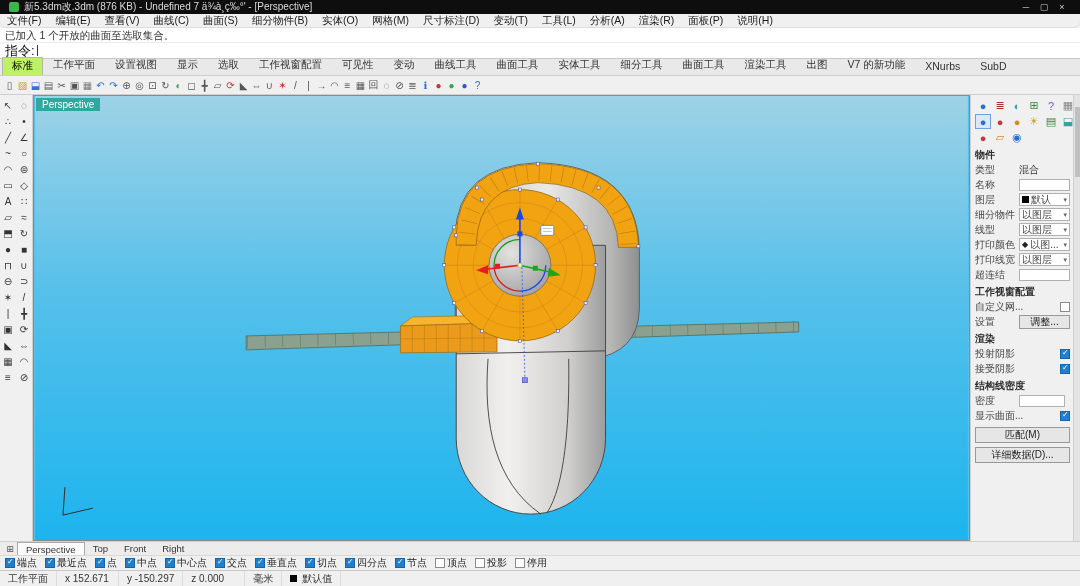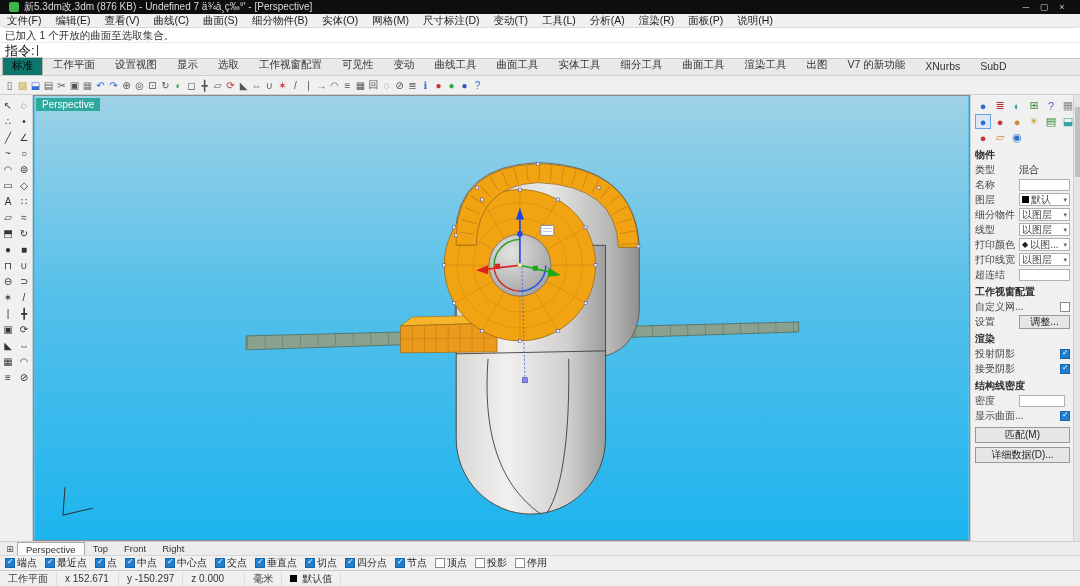--- a/index.html
+++ b/index.html
@@ -13,21 +13,21 @@
   
   .menubar{height:14px;background:#f0f0f0;border-bottom:1px solid #dcdcdc;display:flex;align-items:center;font-size:10.5px;border-radius:7px;}
   .menu-item{padding:0 7px;color:#1a1a1a;white-space:nowrap;}
   
   .cmd-history{height:15px;background:#ffffff;border-bottom:1px solid #ececec;padding:1px 5px;color:#333;font-size:10.5px;}
   .cmd-prompt{height:16px;background:#ffffff;border-bottom:1px solid #c9c9c9;padding:1px 5px;color:#111;font-size:13px;display:flex;align-items:center;}
   .caret{display:inline-block;width:1px;height:11px;background:#333;margin-left:2px;}
   
   .ribbon{height:17px;background:#e9e9e9;border-bottom:1px solid #cfcfcf;display:flex;align-items:flex-end;padding:0 2px;font-size:10.5px;}
   .rtab{padding:1px 9px 2px;color:#333;white-space:nowrap;border:1px solid transparent;}
-  .rtab.active{background:#0f766e;border:1px solid #b5b5b5;border-bottom:none;color:#000;}
+  .rtab.active{background:#bef264;border:1px solid #b5b5b5;border-bottom:none;color:#000;}
   
   .toolbar{height:19px;background:#f0f0f0;border-bottom:1px solid #cfcfcf;display:flex;align-items:center;padding:0 3px;}
   .tbi{width:13px;height:17px;display:flex;align-items:center;justify-content:center;font-size:10px;cursor:default;}
   
   .main{display:flex;height:446px;}
   .left-toolbar{width:33px;background:#f0f0f0;border-right:1px solid #cfcfcf;display:grid;grid-template-columns:16px 16px;align-content:start;padding-top:2px;}
   .lti{width:16px;height:16px;display:flex;align-items:center;justify-content:center;font-size:10px;color:#333;}
   .viewport{position:relative;flex:1;height:446px;background:#57c0e8;border:1px solid #8a8a8a;}
   .viewport svg{display:block;width:100%;height:100%;}
   .vp-label{position:absolute;top:2px;left:2px;background:var(--selection-teal,#2fa89e);color:#ffffff;font-size:10px;height:13px;line-height:13px;padding:0 6px;}

